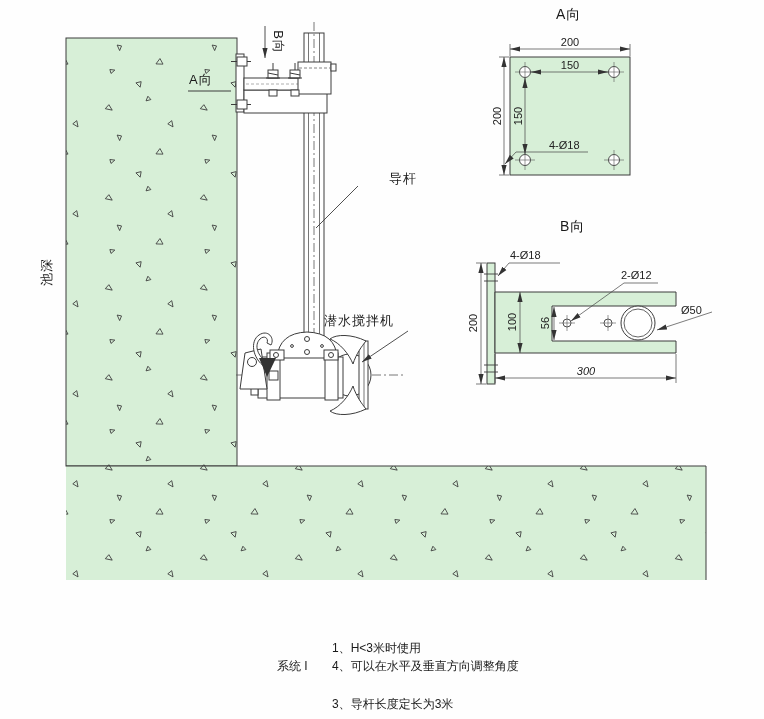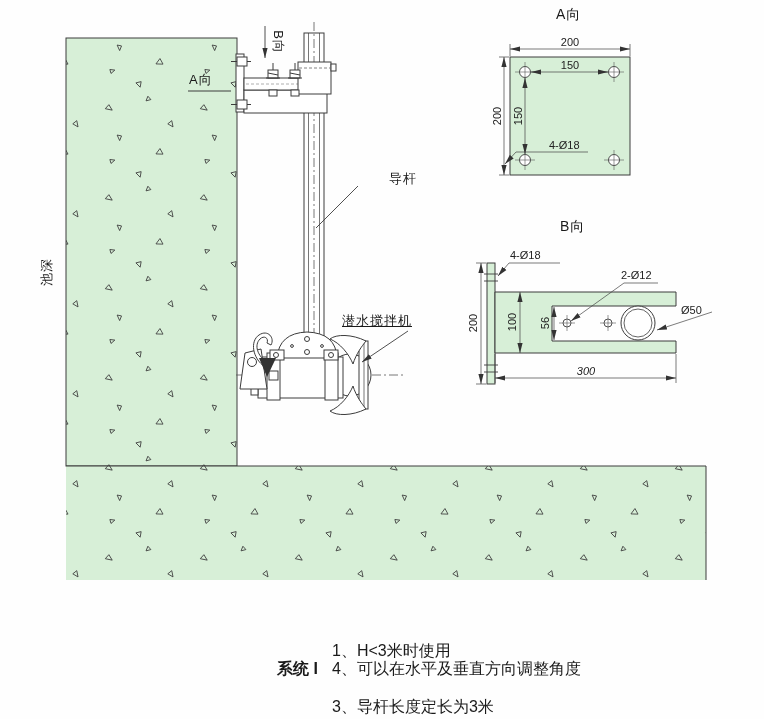--- a/index.html
+++ b/index.html
@@ -6,22 +6,22 @@
   #canvas{position:relative;width:764px;height:719px;background:#fefefe;overflow:hidden;
           font-family:"Liberation Sans","DejaVu Sans",sans-serif;color:#1a1a1a;}
   svg{position:absolute;left:0;top:0;}
   .lbl{position:absolute;font-size:12px;line-height:1.1;white-space:nowrap;color:#1a1a1a;}
   .cjk{font-size:13px;letter-spacing:1px;}
   .dim{font-size:11px;color:#222;}
   .ctr{transform:translate(-50%,-50%);}
   .rot90{transform:translate(-50%,-50%) rotate(90deg);}
   .rotN90{transform:translate(-50%,-50%) rotate(-90deg);}
   .viewtitle{font-size:14px;letter-spacing:1px;}
-  .bold{font-weight:bold;text-align:right;}
-  .note{font-size:16px;}
+  .bold{font-weight:normal;text-align:right;}
+  .note{font-size:12px;}
 </style>
 </head>
 <body>
 
 <div id="canvas">
 
 <svg width="764" height="719" viewBox="0 0 764 719">
   <defs>
     <marker id="arr" viewBox="0 0 10 6" refX="10" refY="3" markerWidth="10" markerHeight="6" orient="auto-start-reverse" markerUnits="userSpaceOnUse">
       <path d="M10,3 L0,0.4 L0,5.6 Z" fill="#333"></path>
@@ -207,21 +207,21 @@
       <polyline points="658,283 624,283 571,321" fill="none" marker-end="url(#arr)"></polyline>
       <line x1="712" y1="312" x2="657" y2="330" marker-end="url(#arr)"></line>
     </g>
   </g>
 </svg>
 
 <div class="lbl cjk" style="left:189px;top:73px;">A向</div>
 <div class="lbl cjk rot90" style="left:278px;top:42px;">B向</div>
 <div class="lbl cjk rotN90" style="left:47px;top:272px;">池深</div>
 <div class="lbl cjk" style="left:361px;top:172px;margin-left:28px;">导杆</div>
-<div class="lbl cjk" style="left:342px;top:314px;text-decoration:underline;">潜水搅拌机</div>
+<div class="lbl cjk" style="left:324px;top:314px;">潜水搅拌机</div>
 
 <div class="lbl viewtitle" style="left:556px;top:7px;">A向</div>
 <div class="lbl dim ctr" style="left:570px;top:42px;">200</div>
 <div class="lbl dim rotN90" style="left:497px;top:116px;">200</div>
 <div class="lbl dim ctr" style="left:570px;top:65px;">150</div>
 <div class="lbl dim rotN90" style="left:518px;top:116px;">150</div>
 <div class="lbl dim" style="left:549px;top:139px;">4-Ø18</div>
 
 <div class="lbl viewtitle" style="left:560px;top:219px;">B向</div>
 <div class="lbl dim" style="left:510px;top:249px;">4-Ø18</div>

